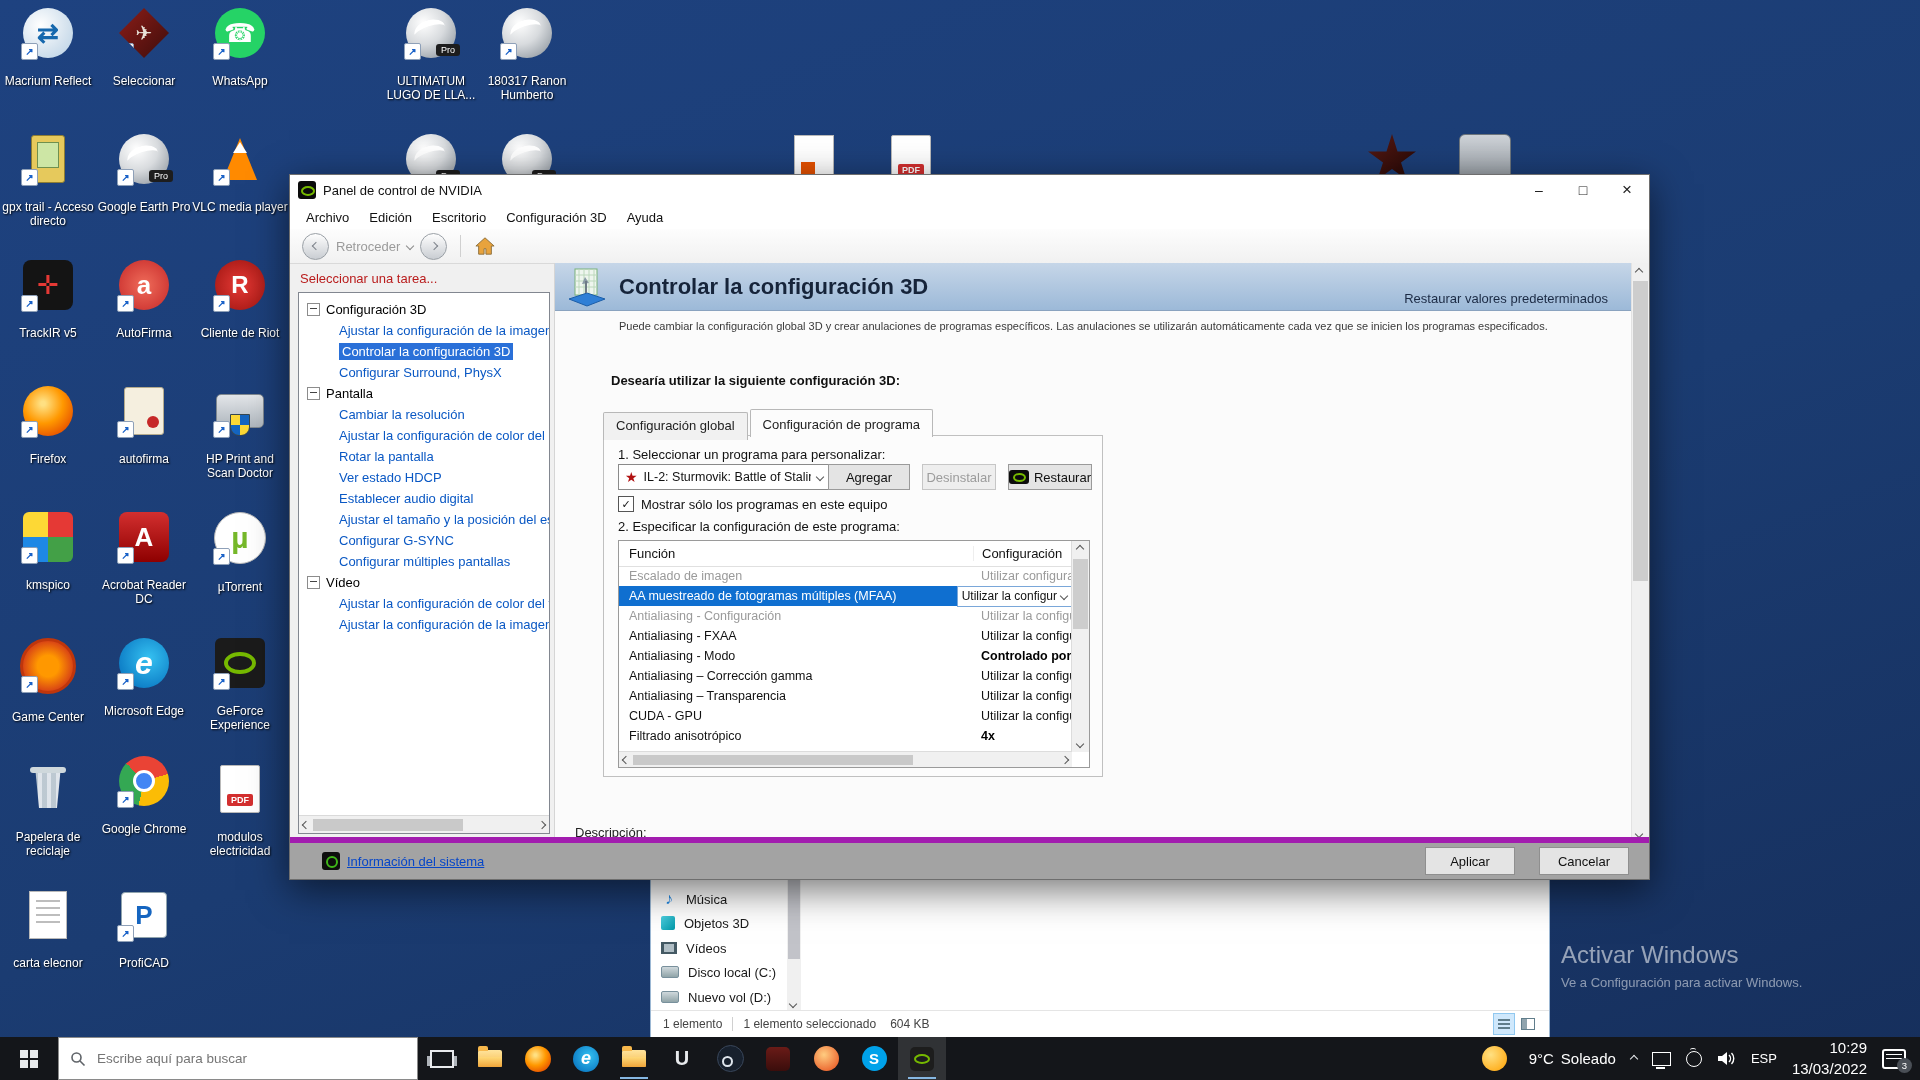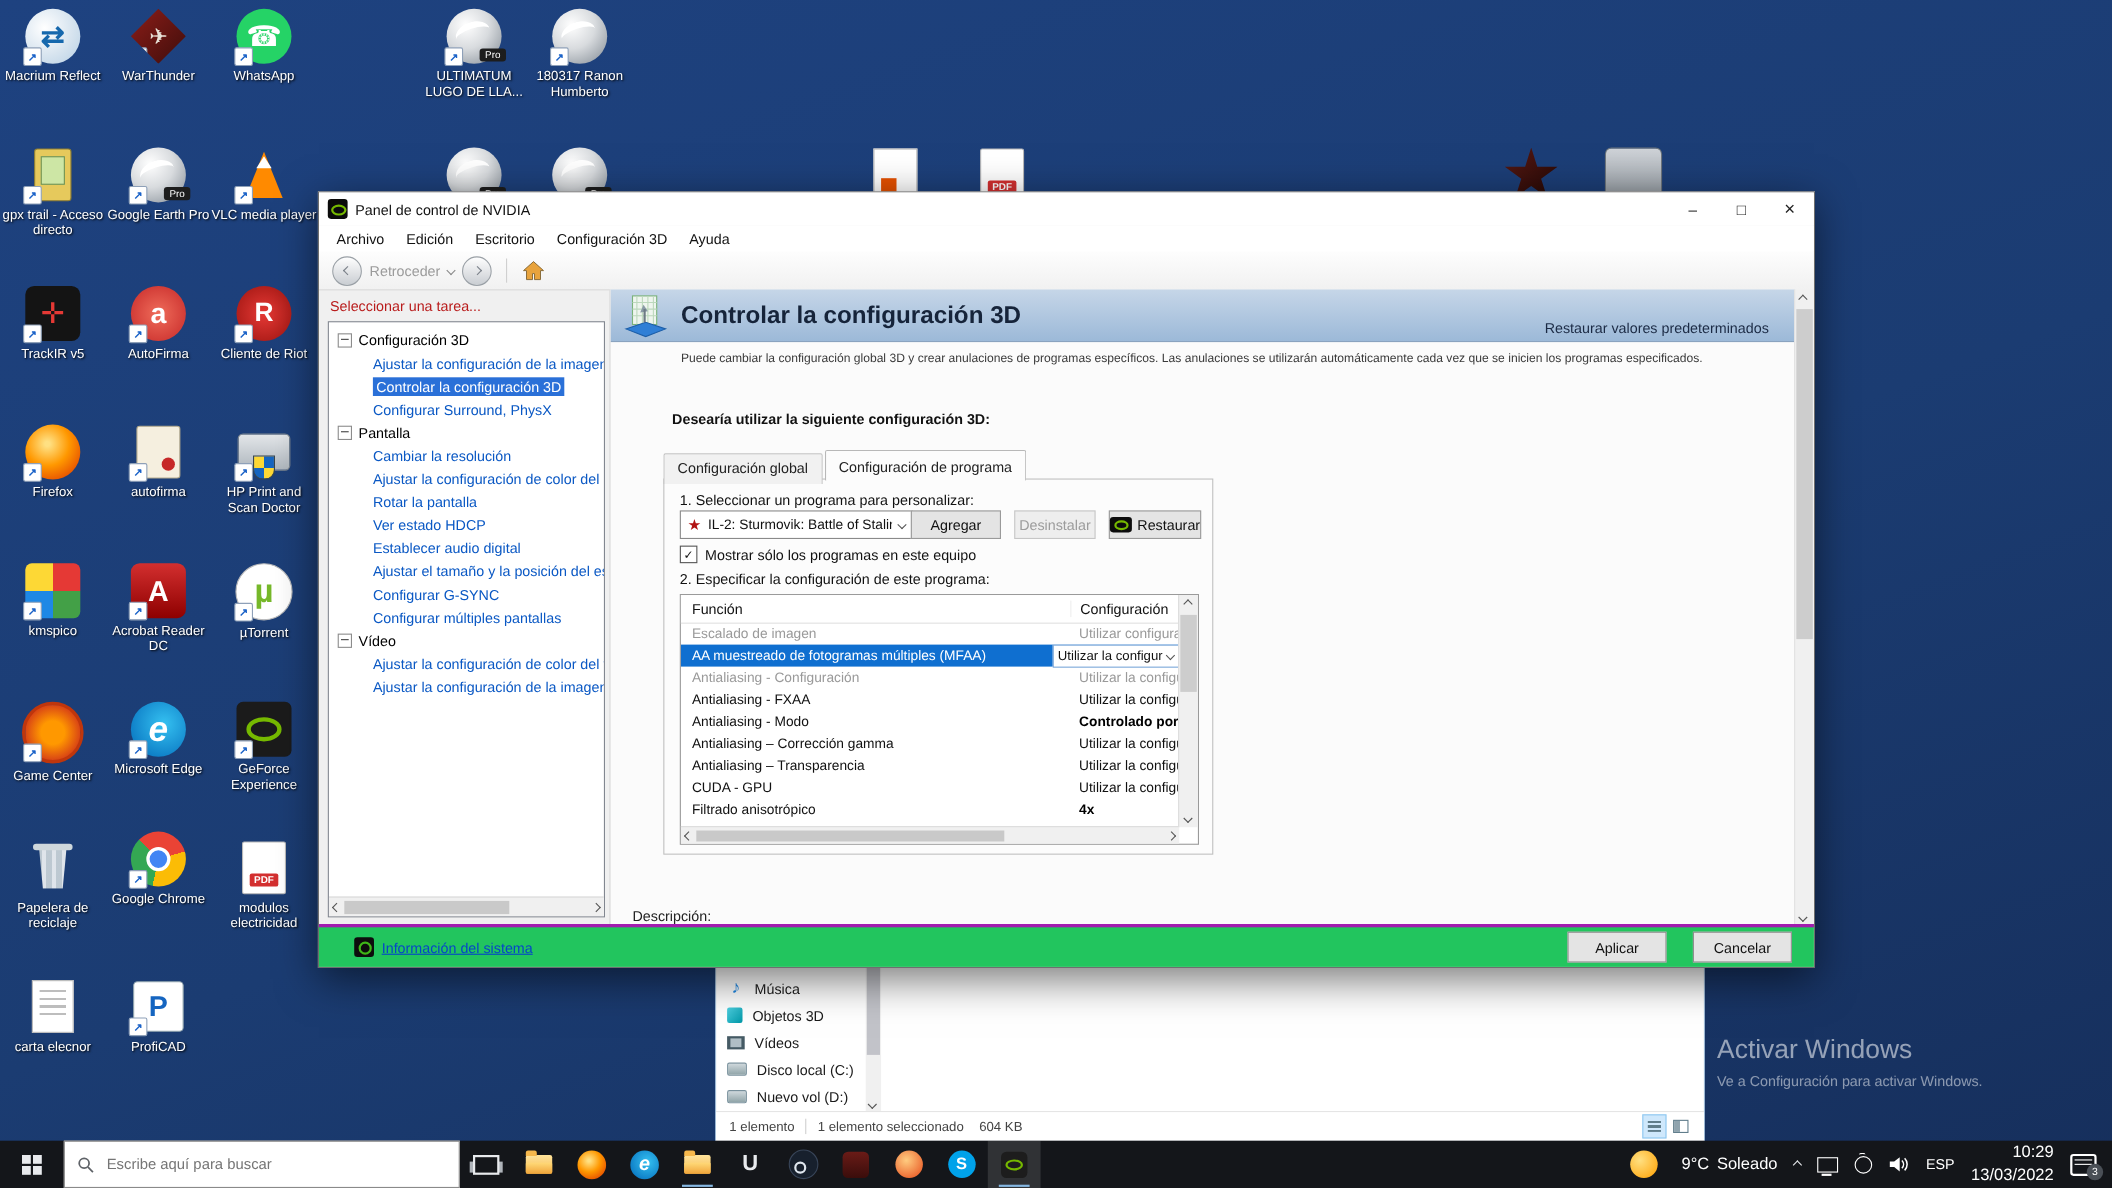--- a/index.html
+++ b/index.html
@@ -1,21 +1,21 @@
 <!DOCTYPE html>
 <html><head>
 <meta charset="utf-8">
 <style>
   html,body{margin:0;padding:0}
   body{width:1920px;height:1080px;overflow:hidden;position:relative;
        font-family:"Liberation Sans",sans-serif;background:#1b3c72;color:#111}
   
   .desktop{position:absolute;inset:0;background:linear-gradient(160deg,#1e4280 0%,#1b3c72 55%,#162f5c 100%)}
   .dicon{position:absolute;width:96px;text-align:center;color:#fff;font-size:12px;z-index:1}
-  .dicon .lbl{text-shadow:1px 1px 2px #000;line-height:1.2;margin-top:4px}
+  .dicon .lbl{text-shadow:1px 1px 2px #000;line-height:1.2;margin-top:16px}
   .ic{width:50px;height:50px;margin:0 auto;position:relative;display:flex;align-items:center;justify-content:center}
   .sc{position:absolute;left:-2px;bottom:-2px;width:15px;height:15px;background:#fff;border:1px solid #8ea0b8;border-radius:2px;display:flex;align-items:center;justify-content:center;z-index:3}
   .sc::before{content:"↗";color:#1a62c8;font-size:10px;font-weight:bold}
   .i-mac{background:radial-gradient(circle at 35% 35%,#fff,#d7e4ef 55%,#b6cfe4);border-radius:50%}
   .i-mac::after{content:"⇄";color:#1668ad;font-size:26px;font-weight:bold}
   .i-war{background:linear-gradient(135deg,#8c1d18,#3e0d0b);clip-path:polygon(50% 0,100% 50%,50% 100%,0 50%)}
   .i-war::after{content:"✈";color:#e8e2d8;font-size:20px}
   .i-wa{background:#25d366;border-radius:50%}
   .i-wa::after{content:"☎";color:#fff;font-size:26px}
   .i-globe{background:radial-gradient(circle at 35% 30%,#ffffff,#d8dbde 45%,#9fa6ad 80%,#7d848b);border-radius:50%;overflow:visible}
@@ -156,21 +156,21 @@
   .cellselect{flex:1;height:19px;background:#fff;color:#111;border:1px solid #7aa7d9;display:flex;align-items:center;padding:0 4px;font-size:12px;gap:4px}
   .cellselect .ddtext{flex:1;white-space:nowrap;overflow:hidden}
   .tv-scroll{position:absolute;right:0;top:0;bottom:15px;width:17px;background:#f0f0f0;border-left:1px solid #dcdcdc}
   .tv-scroll .thumb{position:absolute;top:18px;left:1px;right:1px;height:70px;background:#cdcdcd}
   .tv-scroll .chev{position:absolute;left:5px;border-color:#555}
   .th-scroll{position:absolute;left:0;right:17px;bottom:0;height:15px;background:#f0f0f0;border-top:1px solid #dcdcdc;display:flex;align-items:center;padding:0 4px;gap:4px}
   .th-scroll .hthumb{width:280px;height:10px}
   .th-scroll .chev{border-color:#555}
   .th-scroll .right{margin-left:auto}
   .desc-label{position:absolute;left:20px;top:562px;color:#222}
-  .nvfooter{position:absolute;left:0;right:0;bottom:0;height:36px;background:#22c55e;border-top:3px solid #a21caf;display:flex;align-items:center}
+  .nvfooter{position:absolute;left:0;right:0;bottom:0;height:36px;background:#a3a3a3;border-top:6px solid #a21caf;display:flex;align-items:center}
   .sysinfo{margin-left:32px;display:flex;align-items:center;gap:7px}
   .sysico{width:18px;height:18px;background:#0d0d0d;border-radius:3px;position:relative}
   .sysico::after{content:"";position:absolute;left:4px;top:4px;width:8px;height:8px;border:2px solid #3fb618;border-radius:50%}
   .syslink{color:#0646c8;text-decoration:underline}
   .footbtns{margin-left:auto;display:flex;gap:24px;margin-right:20px}
   .fbtn{width:88px;height:26px;background:#e4e4e4;border:1px solid #8f8f8f;display:flex;align-items:center;justify-content:center}
   
   .taskbar{position:absolute;left:0;bottom:0;width:1920px;height:43px;background:#14161a;display:flex;align-items:stretch;z-index:50;color:#fff}
   .tslot{width:48px;display:flex;align-items:center;justify-content:center;position:relative}
   .start{width:58px}
@@ -214,21 +214,21 @@
   <div class="dicon" style="left:0;top:8px">
       <div class="ic i-mac">
         <span class="sc"></span>
       </div>
       <div class="lbl">Macrium Reflect</div>
     </div>
   <div class="dicon" style="left:96px;top:8px">
       <div class="ic i-war">
         <span class="sc"></span>
       </div>
-      <div class="lbl">WarThunder</div>
+      <div class="lbl">Seleccionar</div>
     </div>
   <div class="dicon" style="left:192px;top:8px">
       <div class="ic i-wa">
         <span class="sc"></span>
       </div>
       <div class="lbl">WhatsApp</div>
     </div>
   <div class="dicon" style="left:383px;top:8px">
       <div class="ic i-globe">
         <span class="sc"></span>

